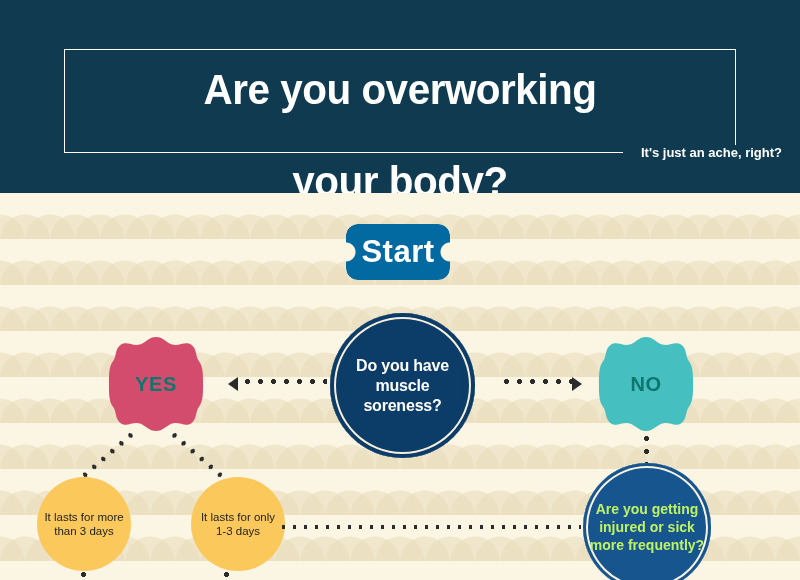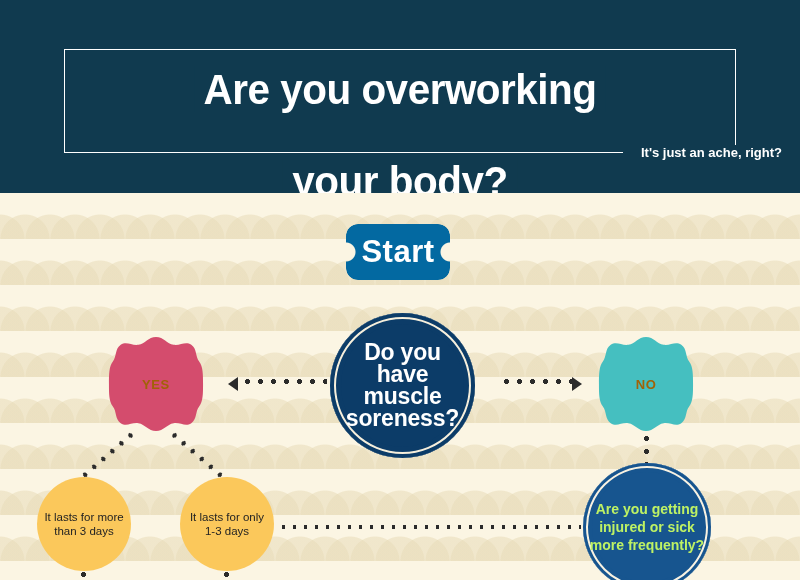--- a/index.html
+++ b/index.html
@@ -139,21 +139,21 @@
   #q1-node {
     left: 330px;
     top: 313px;
     width: 145px;
     height: 145px;
     background: #0c3c68;
     box-shadow: inset 0 0 0 4px #0c3c68, inset 0 0 0 6px #f6efdc, inset 0 0 0 11px #0c3c68;
   }
   #q1-label {
     color: #ffffff;
-    font-size: 23px;
+    font-size: 16px;
     font-weight: bold;
     line-height: 20px;
     letter-spacing: -0.2px;
   }
   #q2-node {
     left: 583px;
     top: 463px;
     width: 128px;
     height: 128px;
     background: #17558f;
@@ -166,21 +166,21 @@
     line-height: 16px;
   }
   #opt-a-node {
     left: 37px;
     top: 477px;
     width: 94px;
     height: 94px;
     background: #fbc85b;
   }
   #opt-b-node {
-    left: 180px;
+    left: 191px;
     top: 477px;
     width: 94px;
     height: 94px;
     background: #fbc85b;
   }
   .opt-label {
     color: #232323;
     font-size: 11.5px;
     font-weight: normal;
     line-height: 14px;
@@ -194,22 +194,22 @@
     height: 98px;
   }
   .burst svg { display: block; }
   .burst-label {
     position: absolute;
     left: 0; top: 0;
     width: 98px; height: 98px;
     display: flex;
     align-items: center;
     justify-content: center;
-    color: #a16207;
-    font-size: 13px;
+    color: #0f766e;
+    font-size: 20px;
     font-weight: bold;
     letter-spacing: 0.6px;
   }
   #yes-badge { left: 107px; top: 335px; }
   #no-badge  { left: 597px; top: 335px; text-align: right; }
 
   
   .connector { position: absolute; }
   .dotline-h {
     position: absolute;

